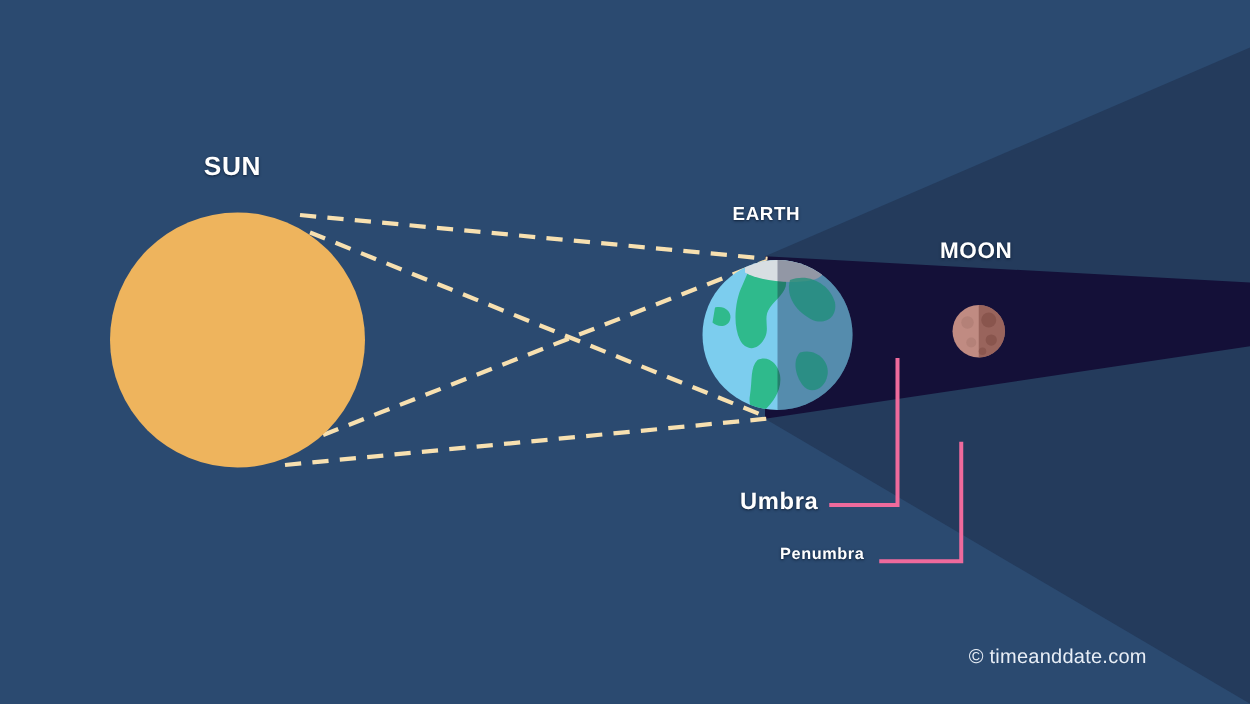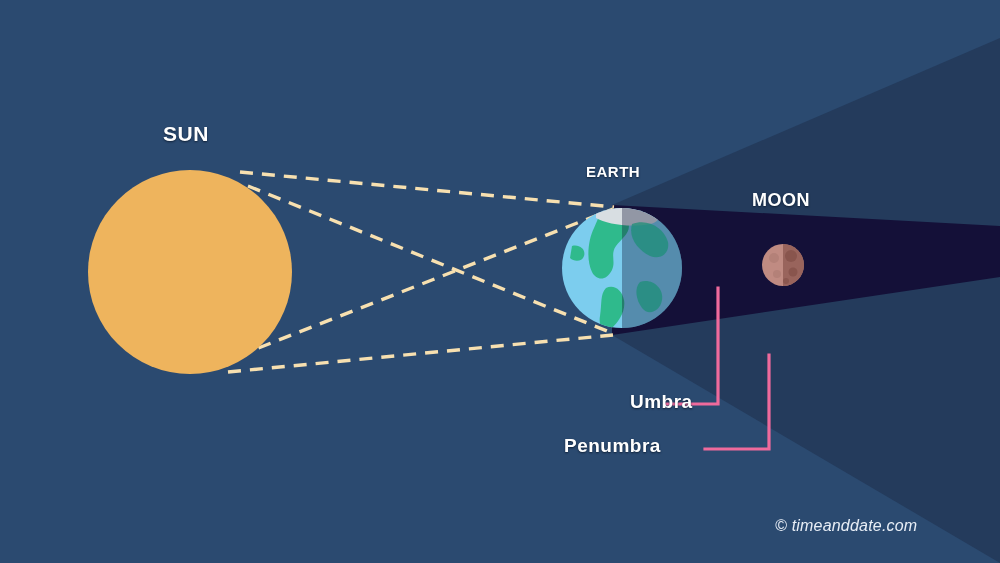--- a/index.html
+++ b/index.html
@@ -5,24 +5,24 @@
   html,body{margin:0;padding:0;background:#2b4a70;}
   body{width:1000px;height:563px;overflow:hidden;
        font-family:"Liberation Sans","DejaVu Sans",sans-serif;}
   #stage{position:relative;width:1000px;height:440px;background:#14532d;}
   #stage svg{position:absolute;top:0;left:0;}
   .lbl{position:absolute;color:#ffffff;font-weight:bold;letter-spacing:.5px;
        text-shadow:0 1px 2px rgba(10,25,45,.85);white-space:nowrap;}
   #label-sun{left:163px;top:122px;font-size:21px;}
   #label-earth{left:586px;top:163px;font-size:15px;}
   #label-moon{left:752px;top:190px;font-size:18px;}
-  #label-umbra{left:592px;top:391px;font-size:19px;margin-left:38px;}
-  #label-penumbra{left:564px;top:435px;font-size:19px;}
+  #label-umbra{left:592px;top:391px;font-size:19px;}
+  #label-penumbra{left:624px;top:435px;font-size:13px;}
   #credit{position:absolute;left:775px;top:517px;color:#e8eef6;font-size:16px;
-          font-weight:normal;letter-spacing:.2px;text-shadow:none;font-style:italic;}
+          font-weight:normal;letter-spacing:.2px;text-shadow:none;}
 </style>
 </head>
 <body>
 
 <div id="stage">
 
   <svg width="1000" height="563" viewBox="0 0 1000 563">
 
     <defs>
       <clipPath id="clip-earth">

